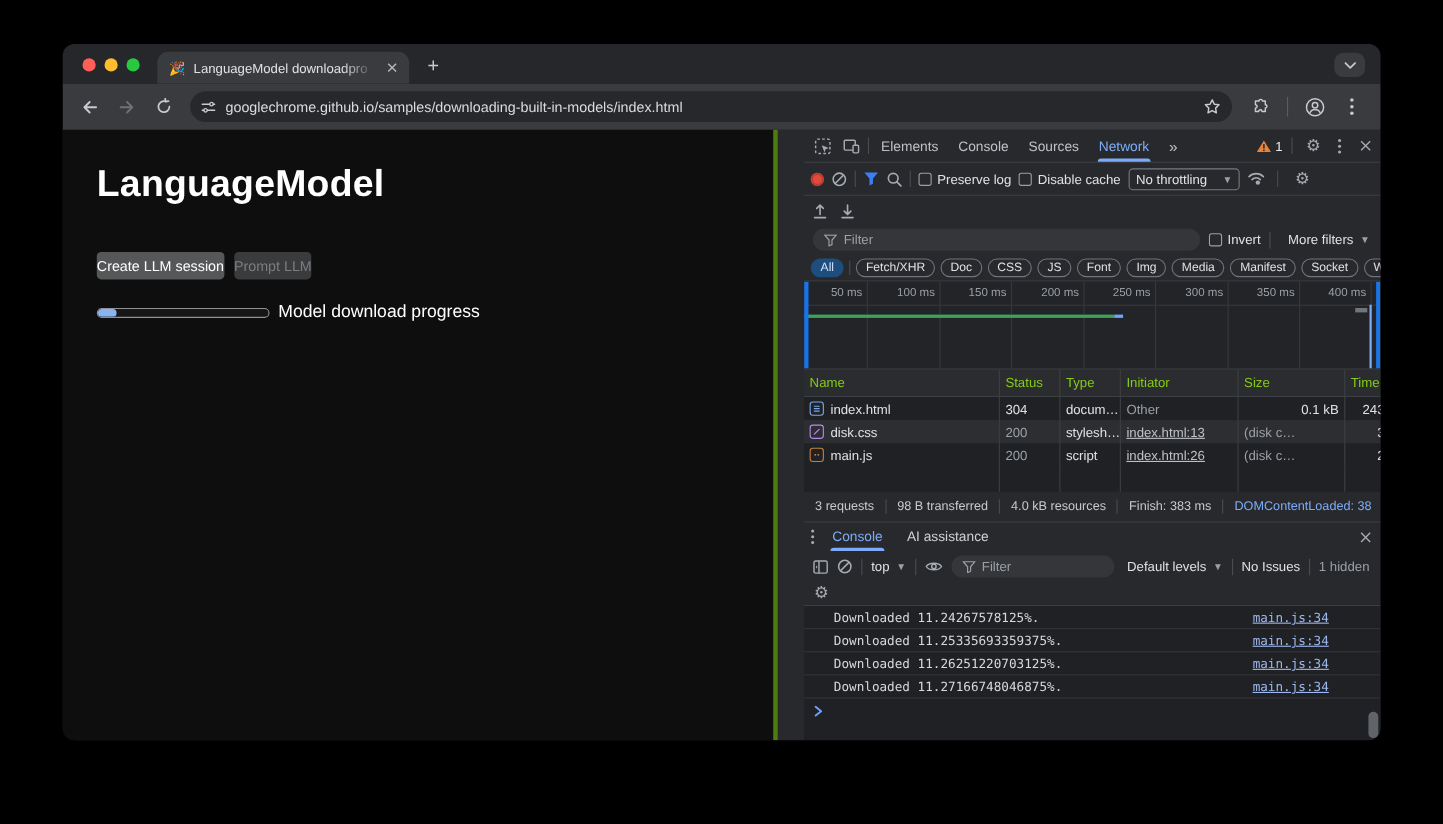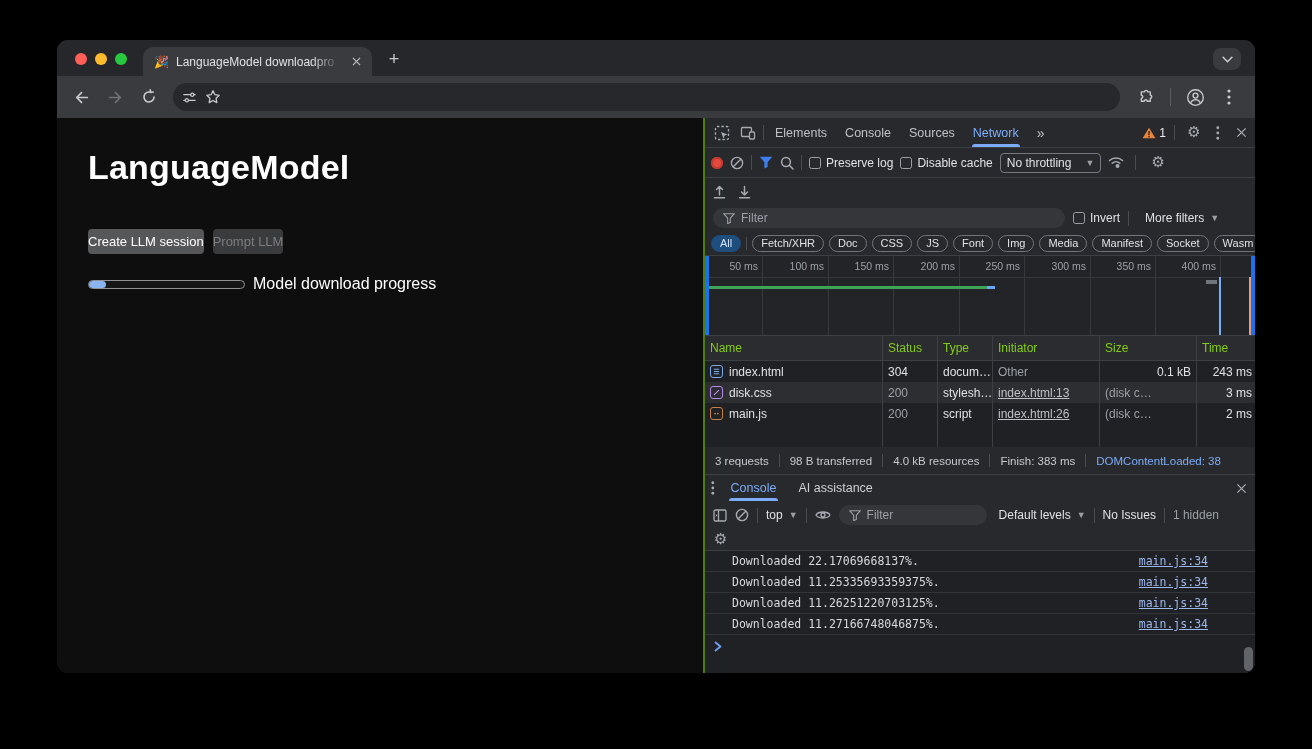--- a/index.html
+++ b/index.html
@@ -40,22 +40,22 @@
   .btnrow { margin-top:42px; display:flex; gap:9px; }
   .pbtn { font-family:"Liberation Sans",sans-serif; font-size:13px; padding:5px 0; border:none; border-radius:4px; }
   .pbtn.on { background:#565758; color:#fff; }
   .pbtn.off { background:#3a3b3c; color:#7b7d80; }
   .progrow { margin-top:21px; display:flex; align-items:center; gap:8px; }
   .progress { width:157px; height:9px; border:1px solid #8f9195; border-radius:5px; background:#161617; overflow:hidden; }
   .progress-fill { height:100%; background:#89b4f0; border-radius:4px; }
   .prog-label { color:#fff; font-size:16px; }
 
   
-  .devtools { width:552px; background:#28292c; border-left:2px solid #4d7c0f; color:#c7cacf;
-              font-size:12px; display:flex; flex-direction:column; min-height:0; }
+  .devtools { width:552px; background:#28292c; border-left:4px solid #4d7c0f; color:#c7cacf;
+              font-size:12px; display:flex; flex-direction:column; min-height:0;padding-left:24px; }
   .dt-row { display:flex; align-items:center; flex-shrink:0; }
   .b-bot { border-bottom:1px solid #3c3f43; }
   .icon-btn { display:flex; align-items:center; justify-content:center; color:#a6abb2; }
   .vsep { width:1px; height:15px; background:#494c50; flex-shrink:0; }
   .dim { color:#9aa0a6;text-align:center; }
   .blue { color:#7cacf8; }
 
   .dt-tabbar { height:30px; padding:0 4px 0 6px; gap:4px; }
   .dt-tab { padding:0 7px; height:100%; display:flex; align-items:center; color:#bdc1c6; position:relative; font-size:12.5px;}
   .dt-tab.active { color:#7cacf8; }
@@ -181,20 +181,21 @@
     </div>
     <div class="urlbar">
       <span class="chrome-ico">
         <svg width="15" height="15" viewBox="0 0 16 16">
             <path d="M2 5 H9 M12.5 5 H14" stroke="currentColor" stroke-width="1.4" stroke-linecap="round"></path>
             <circle cx="11" cy="5" r="1.7" stroke="currentColor" stroke-width="1.3" fill="none"></circle>
             <path d="M2 11 H3.5 M7 11 H14" stroke="currentColor" stroke-width="1.4" stroke-linecap="round"></path>
             <circle cx="5.2" cy="11" r="1.7" stroke="currentColor" stroke-width="1.3" fill="none"></circle>
           </svg>
       </span>
+      <span class="url-text">googlechrome.github.io/samples/downloading-built-in-models/index.html</span>
       <span class="chrome-ico">
         <svg width="16" height="16" viewBox="0 0 16 16">
             <path d="M8 1.8 L9.9 5.7 L14.2 6.3 L11.1 9.3 L11.8 13.6 L8 11.5 L4.2 13.6 L4.9 9.3 L1.8 6.3 L6.1 5.7 Z" stroke="currentColor" stroke-width="1.3" fill="none" stroke-linejoin="round"></path>
           </svg>
       </span>
     </div>
     <div class="navbtn">
       <svg width="17" height="17" viewBox="0 0 18 18">
           <path d="M7 3 a1.6 1.6 0 0 1 3.2 0 H13 V6.5 a1.6 1.6 0 0 1 0 3.2 V13 H9.8 a1.6 1.6 0 0 0 -3.2 0 H3.5 V9.8 a1.6 1.6 0 0 0 0 -3.2 V3 Z" stroke="currentColor" stroke-width="1.4" fill="none" stroke-linejoin="round"></path>
         </svg>
@@ -539,21 +540,21 @@
         <span class="vsep"></span>
         <span class="dim">1 hidden</span>
       </div>
 
       <div class="dt-row gear-row">
         <span class="icon-btn gearglyph">⚙</span>
       </div>
 
       <div class="messages">
         <div class="msg">
-          <span>Downloaded 22.17069668137%.</span>
+          <span>Downloaded 11.24267578125%.</span>
           <span class="src">main.js:34</span>
         </div>
         <div class="msg">
           <span>Downloaded 11.25335693359375%.</span>
           <span class="src">main.js:34</span>
         </div>
         <div class="msg">
           <span>Downloaded 11.26251220703125%.</span>
           <span class="src">main.js:34</span>
         </div>

